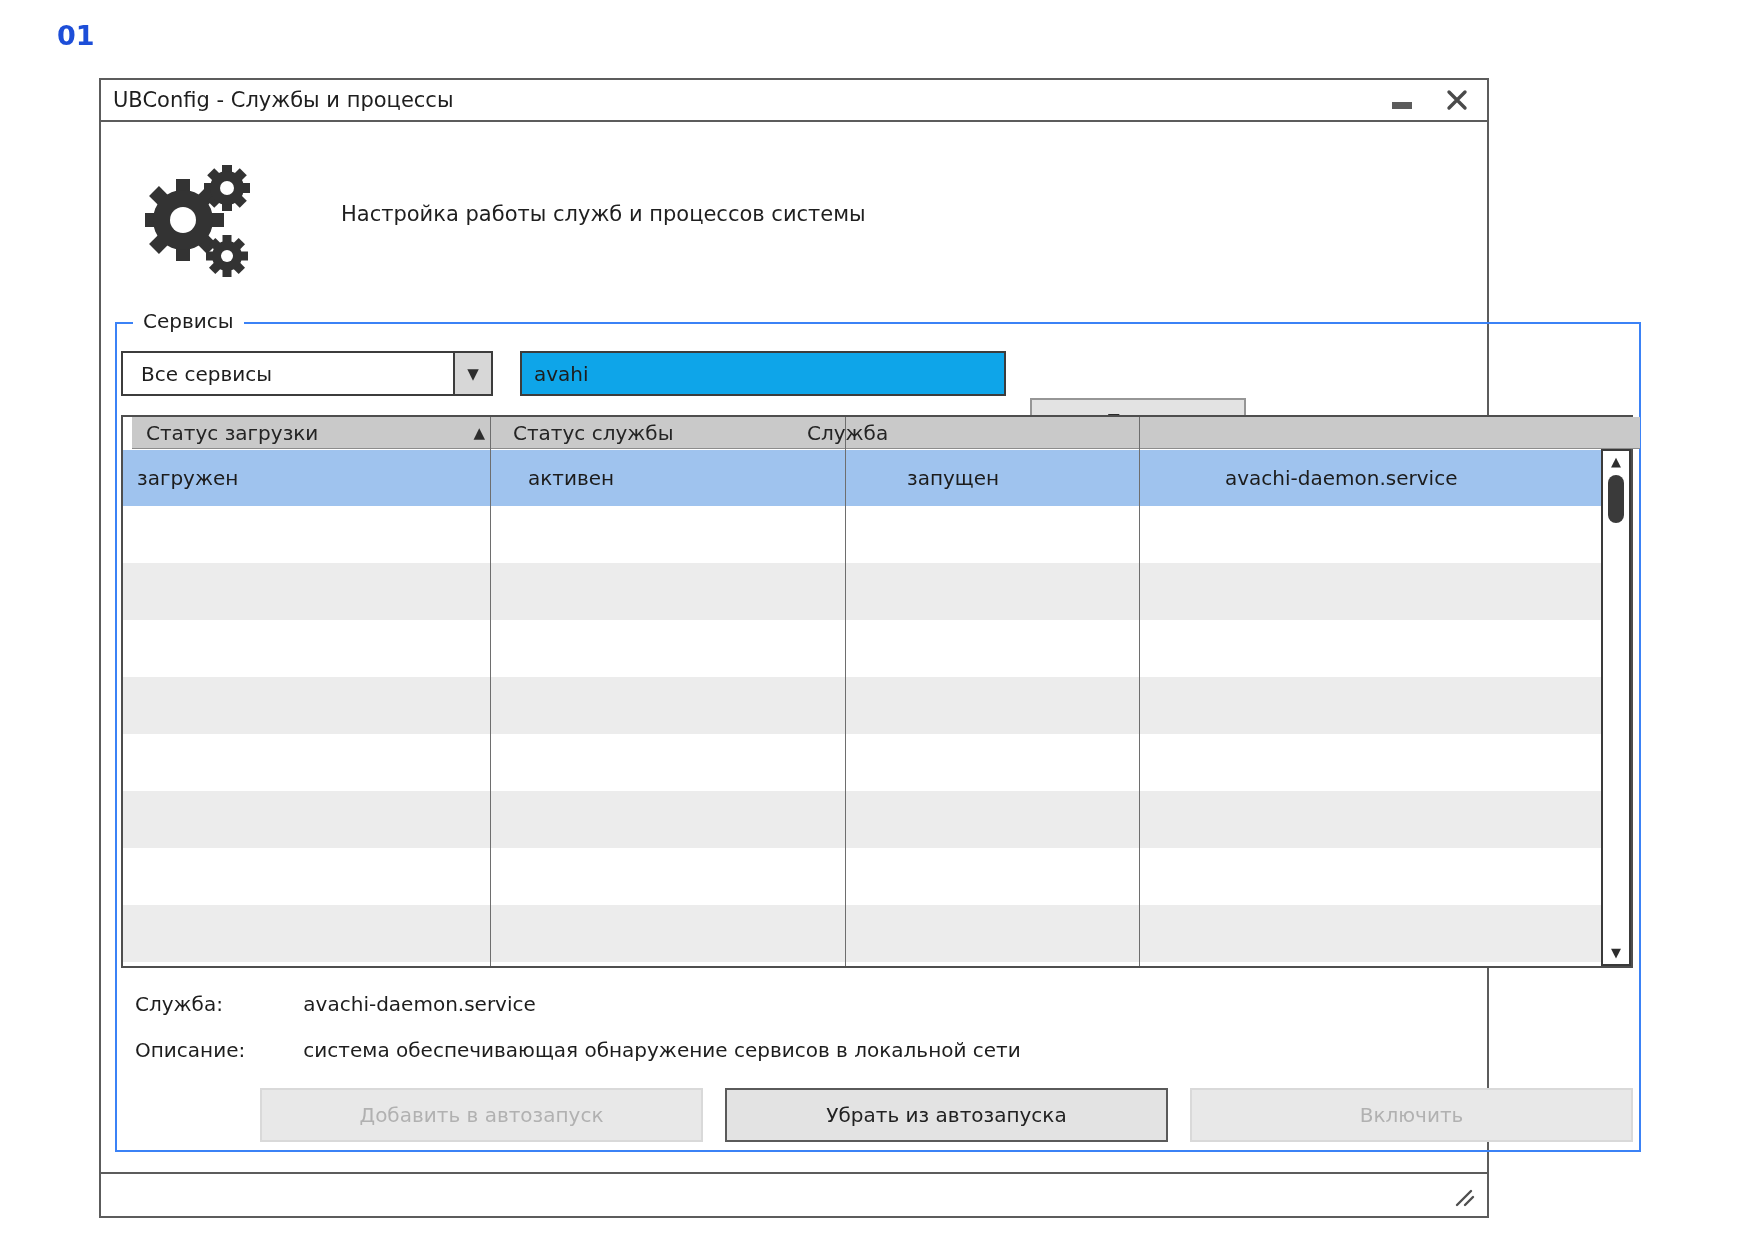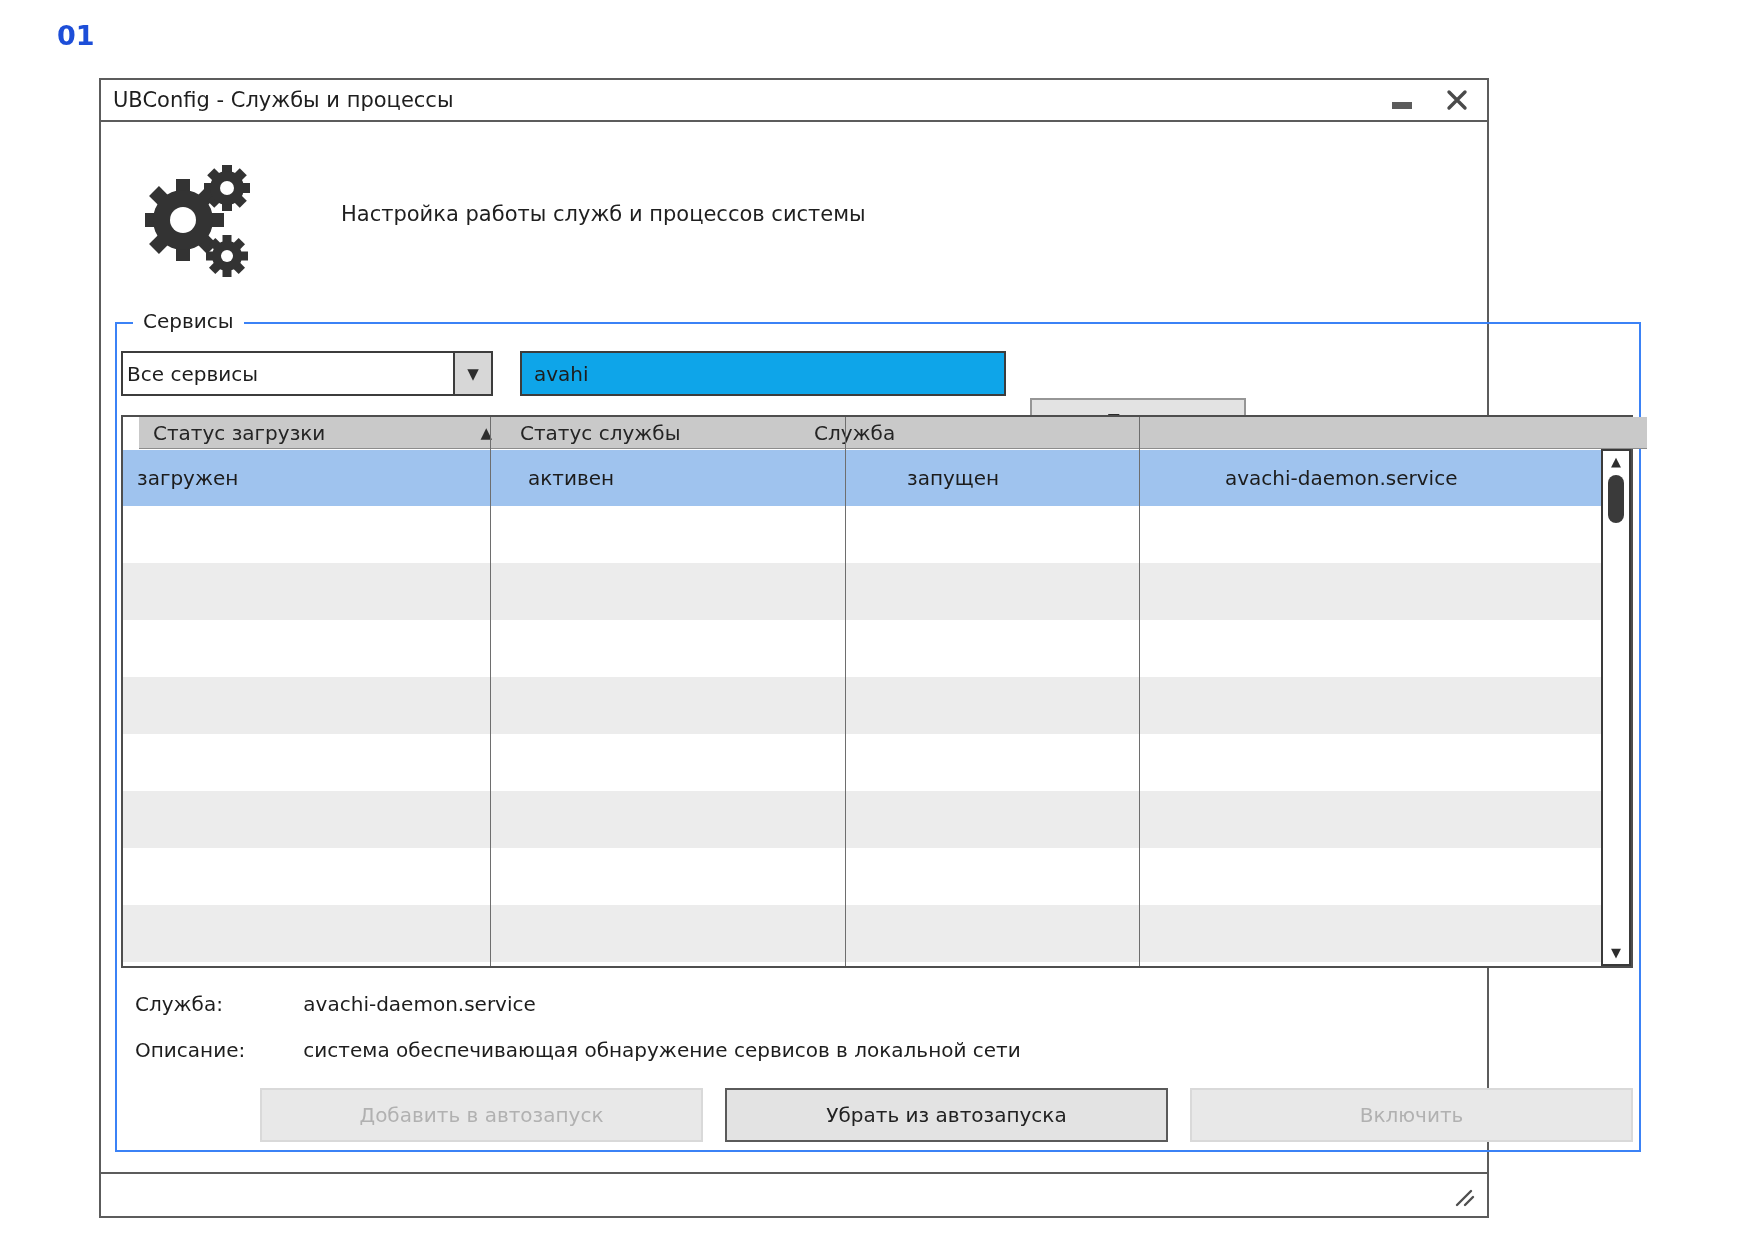--- a/index.html
+++ b/index.html
@@ -43,21 +43,21 @@
   .gb-label {
     position: absolute; top: -15px; left: 16px;
     background: #fff; padding: 0 10px; font-size: 20px; color: #1d1d1d;
   }
   
   .combo {
     position: absolute; left: 4px; top: 27px; width: 372px; height: 45px;
     border: 2px solid #3c3c3c; background: #fff;
     display: flex; align-items: stretch; cursor: pointer;
   }
-  .combo-text { flex: 1; display: flex; align-items: center; padding-left: 4px; font-size: 20px; }
+  .combo-text { flex: 1; display: flex; align-items: center; padding-left: 18px; font-size: 20px; }
   .combo-btn {
     width: 38px; border-left: 2px solid #3c3c3c; background: #d7d7d7;
     display: flex; align-items: center; justify-content: center;
   }
   .combo-btn span { font-size: 15px; color: #2e2e2e; }
   .search-input {
     position: absolute; left: 403px; top: 27px; width: 486px; height: 45px;
     border: 2px solid #3c3c3c; font-size: 20px; padding: 0 12px;
     font-family: inherit; color: #1d1d1d; outline: none; background: #0ea5e9;
   }
@@ -65,21 +65,21 @@
     position: absolute; left: 913px; top: 26px; width: 216px; height: 46px;
     background: #e3e3e3; border: 2px solid #969696;
     font-size: 20px; color: #2a2a2a; font-family: inherit; cursor: pointer; margin-top: 48px;
   }
   
   .table {
     position: absolute; left: 4px; top: 91px; width: 1512px; height: 553px;
     border: 2px solid #4e4e4e; background: #fff;
   }
   .thead {
-    position: absolute; left: 16px; top: 0; width: 1508px; height: 32px;
+    position: absolute; left: 9px; top: 0; width: 1508px; height: 32px;
     background: #c9c9c9; border-bottom: 1px solid #8c8c8c;
     display: flex; font-size: 20px; color: #242424;
   }
   .th { display: flex; align-items: center; padding-left: 14px; }
   .c1 { width: 367px; } .c2 { width: 355px; } .c3 { width: 294px; } .c4 { flex: 1; }
   .sort-ico { margin-left: auto; margin-right: 14px; font-size: 15px; color: #2d2d2d; }
   .row-selected {
     position: absolute; left: 0; top: 33px; width: 1478px; height: 56px;
     background: #9fc3ee; display: flex; font-size: 20px; color: #1c1c1c;
     cursor: pointer;

